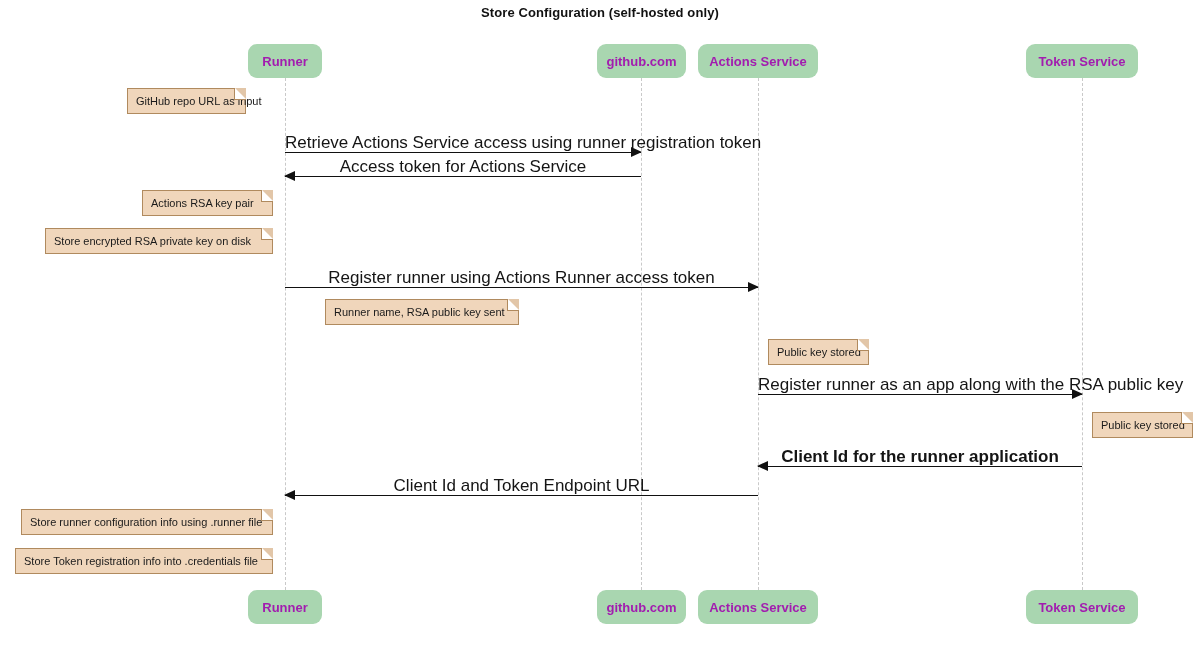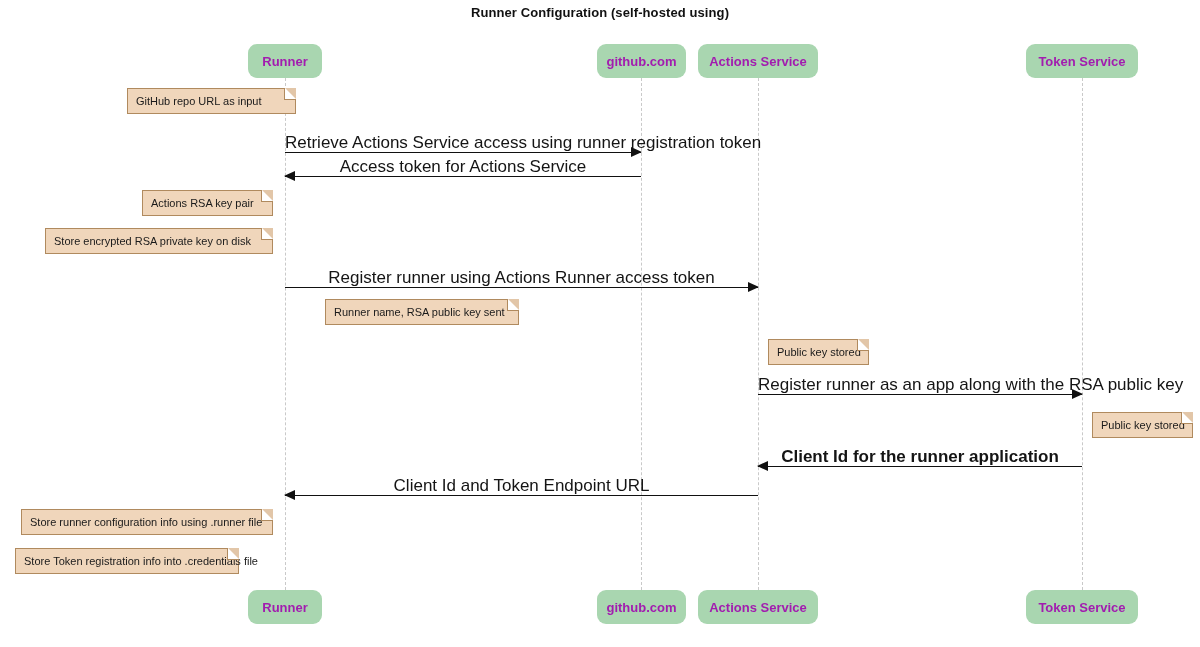--- a/index.html
+++ b/index.html
@@ -120,21 +120,21 @@
     border-top: 5.5px solid transparent;
     border-bottom: 5.5px solid transparent;
     border-right: 11px solid #111111;
   }
 </style>
 </head>
 <body>
 
 <div id="diagram">
 
-  <div class="title">Runner Configuration (self-hosted using)</div>
+  <div class="title">Store Configuration (self-hosted only)</div>
 
   <div id="lifelines">
       <div class="lifeline" style="left: 285px; top: 78px; height: 512px;"></div>
       <div class="lifeline" style="left: 641px; top: 78px; height: 512px;"></div>
       <div class="lifeline" style="left: 758px; top: 78px; height: 512px;"></div>
       <div class="lifeline" style="left: 1082px; top: 78px; height: 512px;"></div>
     </div>
   <div id="actors-top">
       <div class="actor" style="left: 248px; width: 74px; top: 44px;">
         <span>Runner</span>
@@ -183,23 +183,23 @@
       <div class="msg" style="left: 758px; top: 466px; width: 324px; font-weight: bold;">
         <div class="arrowhead left"></div>
         <div class="label">Client Id for the runner application</div>
       </div>
       <div class="msg" style="left: 285px; top: 495px; width: 473px;">
         <div class="arrowhead left"></div>
         <div class="label">Client Id and Token Endpoint URL</div>
       </div>
     </div>
   <div id="notes">
-      <div class="note" style="left: 127px; top: 88px; width: 169px;"><div class="fold-shade"></div><span>GitHub repo URL as input</span></div>
+      <div class="note" style="left: 127px; top: 88px; width: 119px;"><div class="fold-shade"></div><span>GitHub repo URL as input</span></div>
       <div class="note" style="left: 142px; top: 190px; width: 131px;"><div class="fold-shade"></div><span>Actions RSA key pair</span></div>
       <div class="note" style="left: 45px; top: 228px; width: 228px;"><div class="fold-shade"></div><span>Store encrypted RSA private key on disk</span></div>
       <div class="note" style="left: 296px; top: 299px; width: 194px; margin-left: 29px;"><div class="fold-shade"></div><span>Runner name, RSA public key sent</span></div>
       <div class="note" style="left: 768px; top: 339px; width: 101px;"><div class="fold-shade"></div><span>Public key stored</span></div>
       <div class="note" style="left: 1092px; top: 412px; width: 101px;"><div class="fold-shade"></div><span>Public key stored</span></div>
       <div class="note" style="left: 21px; top: 509px; width: 252px;"><div class="fold-shade"></div><span>Store runner configuration info using .runner file</span></div>
-      <div class="note" style="left: 15px; top: 548px; width: 224px;"><div class="fold-shade"></div><span>Store Token registration info into .credentials file</span></div>
+      <div class="note" style="left: 15px; top: 548px; width: 258px;"><div class="fold-shade"></div><span>Store Token registration info into .credentials file</span></div>
     </div>
 
 </div>
 
 </body></html>

